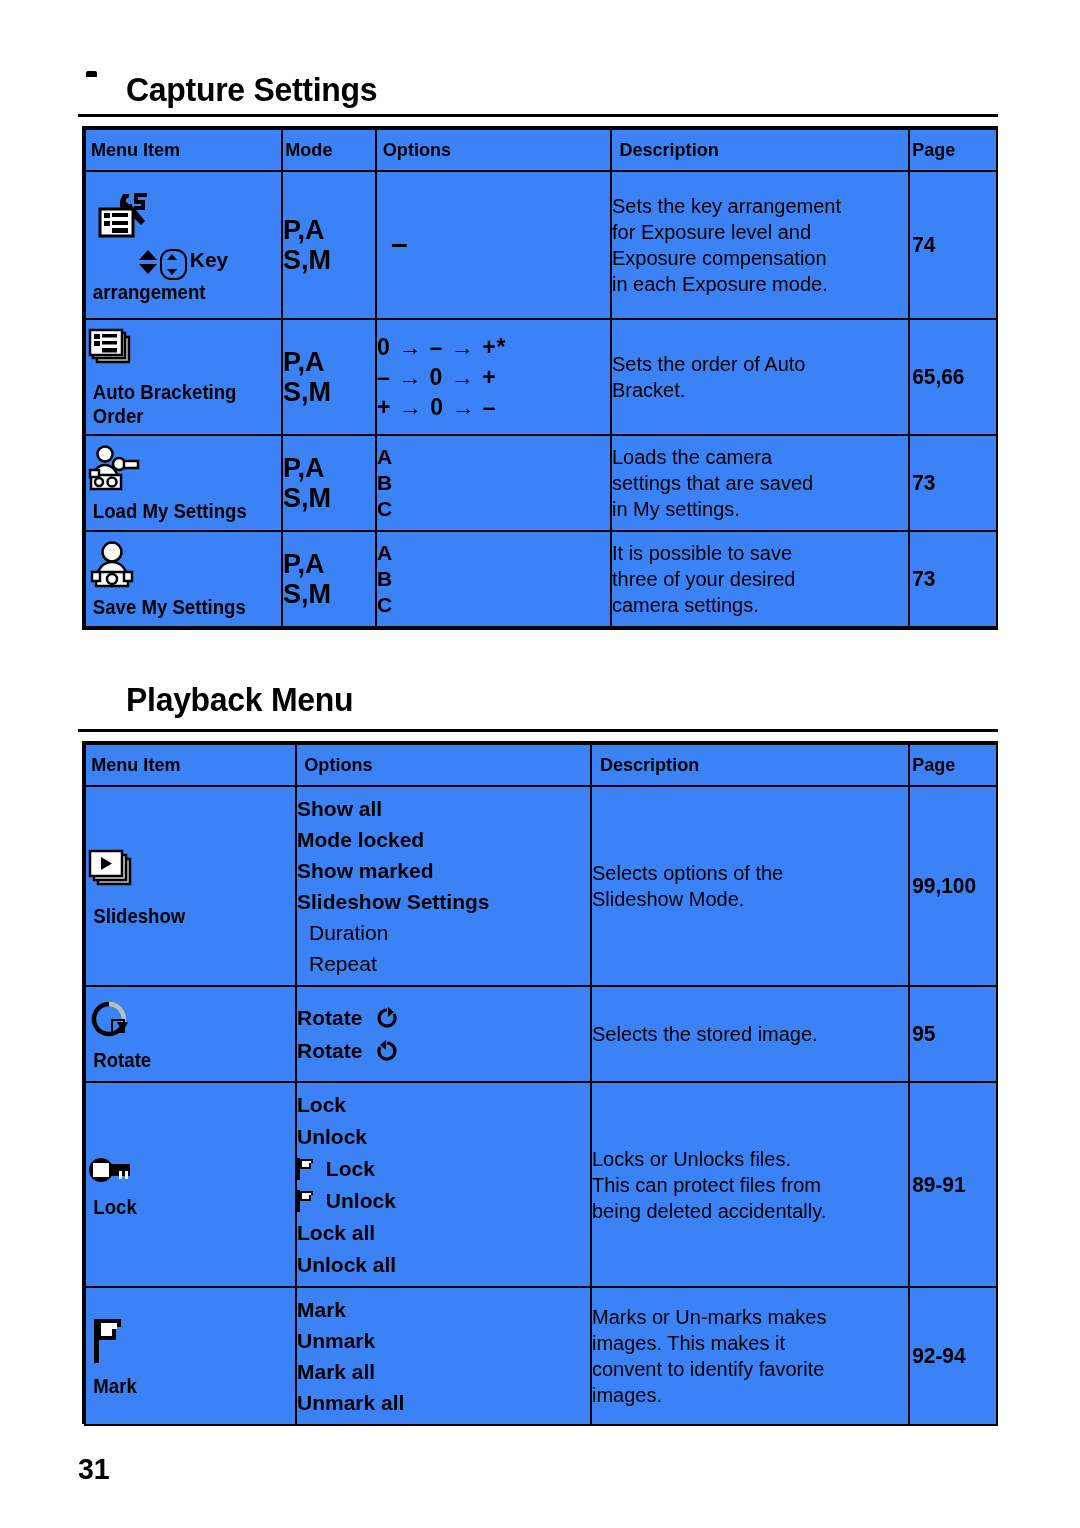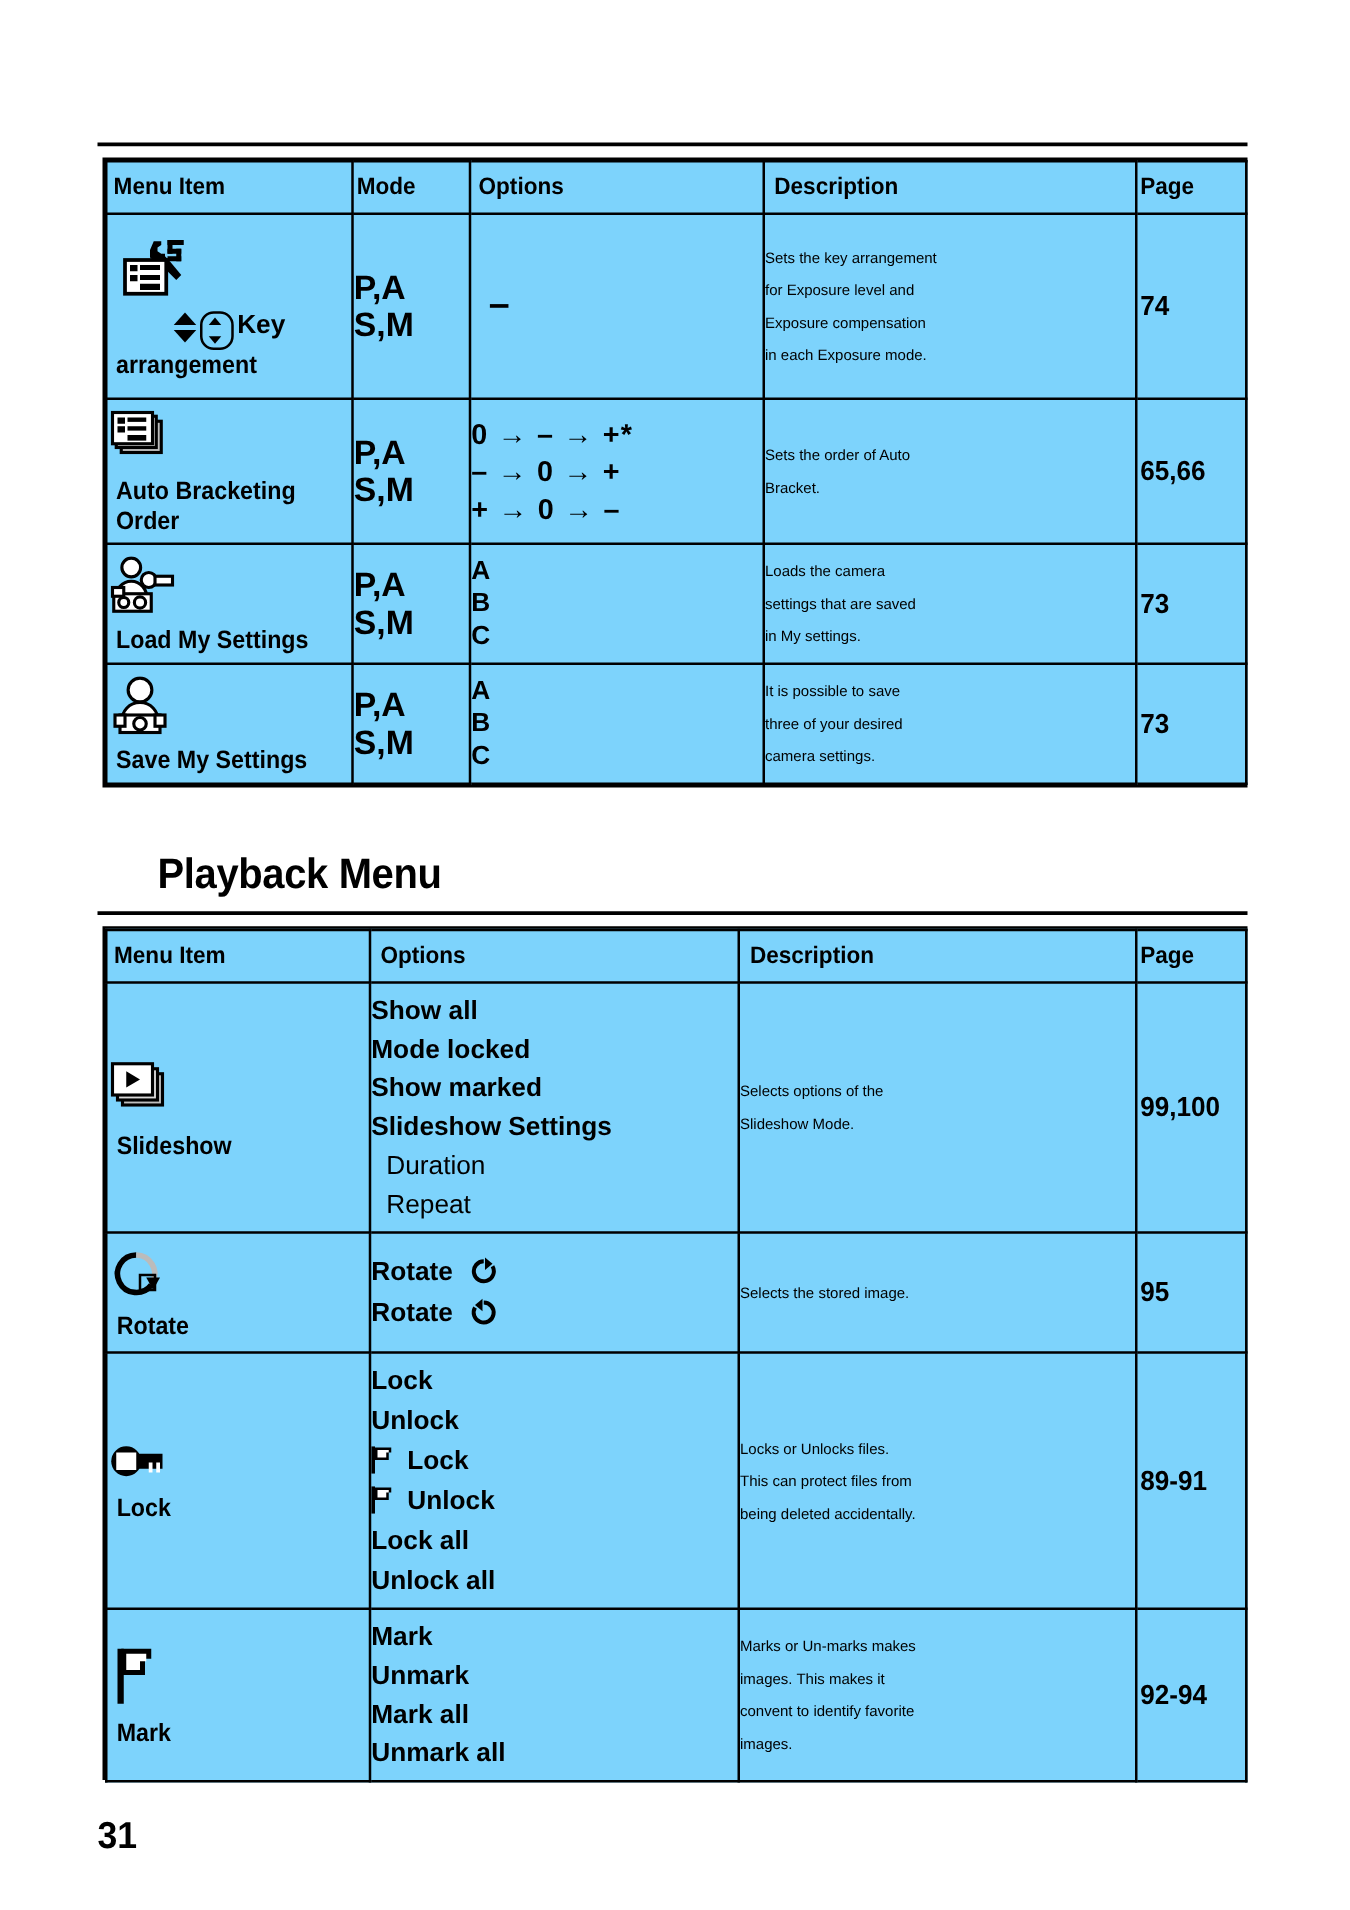--- a/index.html
+++ b/index.html
@@ -95,21 +95,21 @@
     border-left: 11px solid #fff;
     border-top: 7px solid transparent;
     border-bottom: 7px solid transparent;
   }
 
   
   table.menu-table {
     position: absolute;
     border-collapse: collapse;
     table-layout: fixed;
-    background: #7dd3fc;
+    background: #3b82f6;
   }
   table.menu-table td, table.menu-table th {
     border: 2px solid #000;
     padding: 0;
     vertical-align: middle;
     text-align: left;
   }
   .tbl-outer {
     position: absolute;
     border: 4px solid #000;
@@ -146,21 +146,21 @@
   .options-cell {
     padding: 8px 0 8px 14px;
     font-size: 21px;
     line-height: 30px;
   }
   .opt-bold { font-weight: bold; }
   .opt-reg  { font-weight: normal; margin-left: 12px; }
   .opt-line { white-space: nowrap; display: block; }
   .desc-cell {
     padding: 6px 8px 6px 12px;
-    font-size: 12px;
+    font-size: 20px;
     line-height: 26px;
     margin-left: 24px;
   }
   .desc-cell div { white-space: nowrap; }
   .page-cell {
     text-align: center;
     font-weight: bold;
     font-size: 22px;
     transform: scaleX(0.95);
   }
@@ -253,20 +253,26 @@
     font-weight: bold;
     transform: scaleX(0.95);
     transform-origin: left top;
   }
 </style>
 </head>
 <body>
 
 <div class="page">
 
+  <div class="section-head" style="top:70px;">
+    <span class="head-icon">
+      <span class="icon-camera"></span>
+    </span>
+    <span class="head-title">Capture Settings</span>
+  </div>
   <div class="head-rule" style="top:114px;"></div>
 
   <div class="tbl-outer" style="left:82px; top:126px; width:916px; height:504px;"></div>
   <table class="menu-table" style="left:84px; top:128px; width:912px;">
     <colgroup>
       <col style="width:197px">
         <col style="width:94px">
         <col style="width:235px">
         <col style="width:298px">
         <col style="width:88px">

